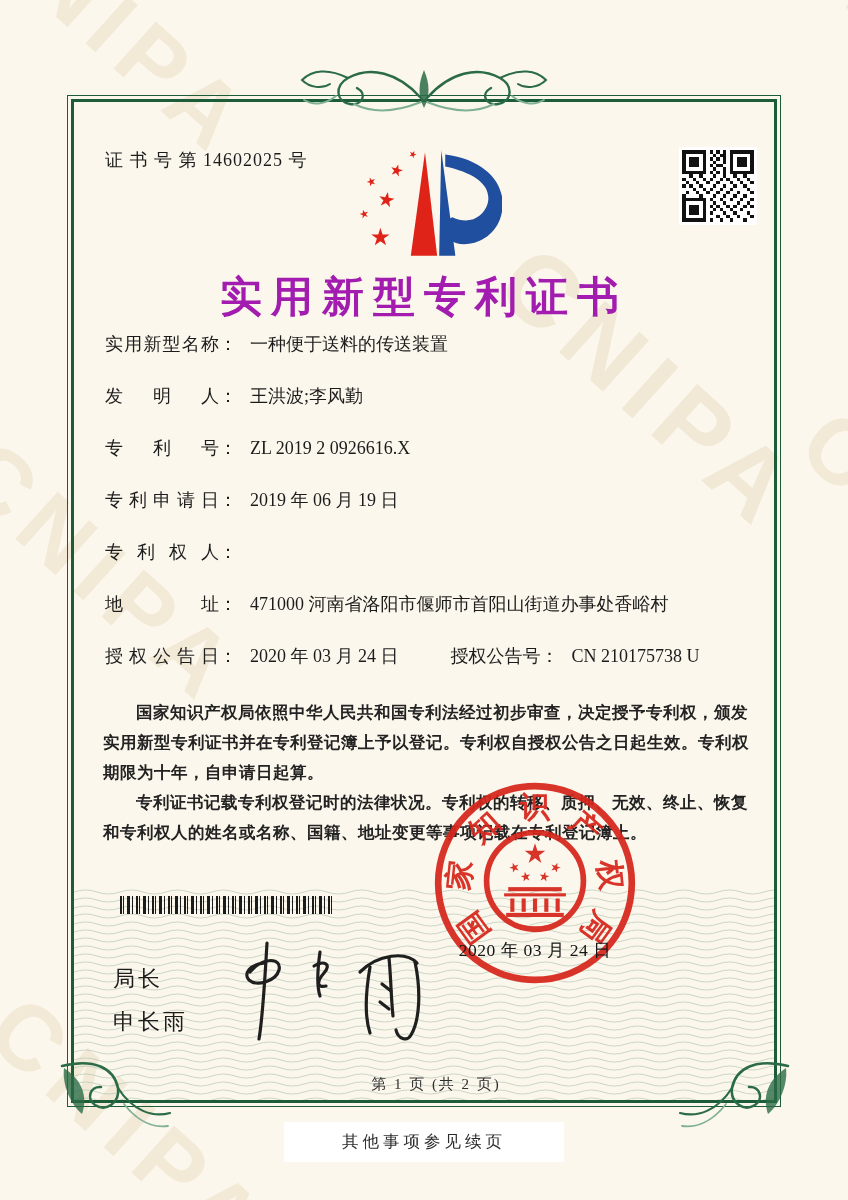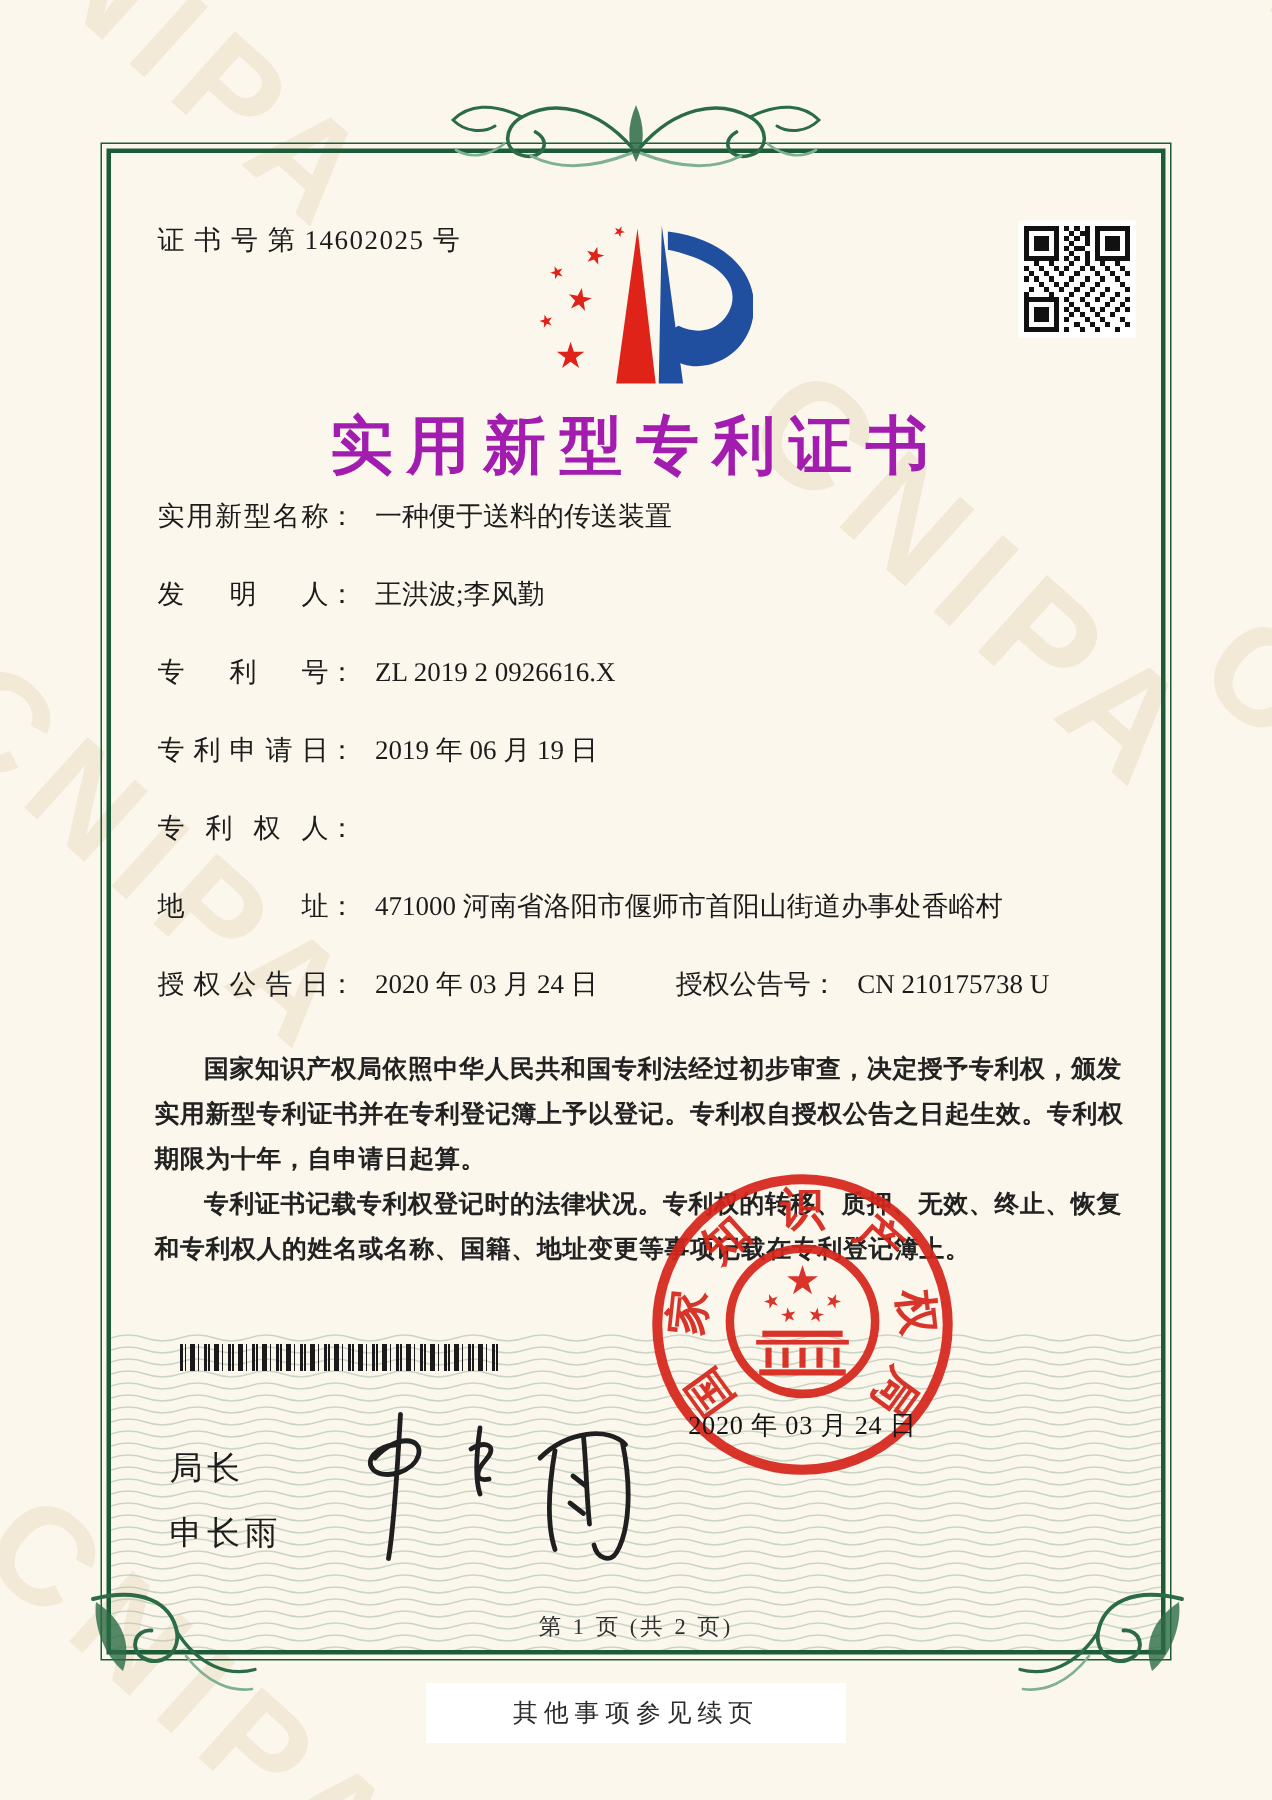--- a/index.html
+++ b/index.html
@@ -66,21 +66,21 @@
   }
   .director{position:absolute; left:39px; top:862px; z-index:1; font-size:22px; letter-spacing:3px;}
   .director div{margin-bottom:13px;}
   .signature{position:absolute; left:146px; top:834px; width:220px; height:110px; z-index:2;}
   .seal{position:absolute; left:432px; top:780px; width:206px; height:206px; z-index:2;}
   .seal-date{
     position:absolute; left:425px; top:938px; width:220px; z-index:3;
     text-align:center; font-size:17.5px; color:#141414; letter-spacing:0.5px;
   }
   .page-info{
-    position:absolute; left:0; bottom:6px; width:100%; z-index:1;
+    position:absolute; left:12px; bottom:6px; width:100%; z-index:1;
     text-align:center; font-size:15px; letter-spacing:2px; color:#303030;
   }
   
   .cont-note{
     position:absolute; left:50%; top:1122px; transform:translateX(-50%); z-index:2;
     background:#ffffff; padding:9px 58px; font-size:16.5px; letter-spacing:4px; color:#2b2b2b;
   }
   svg text{font-family:"Liberation Serif","DejaVu Serif",serif;}
 </style>
 </head>

